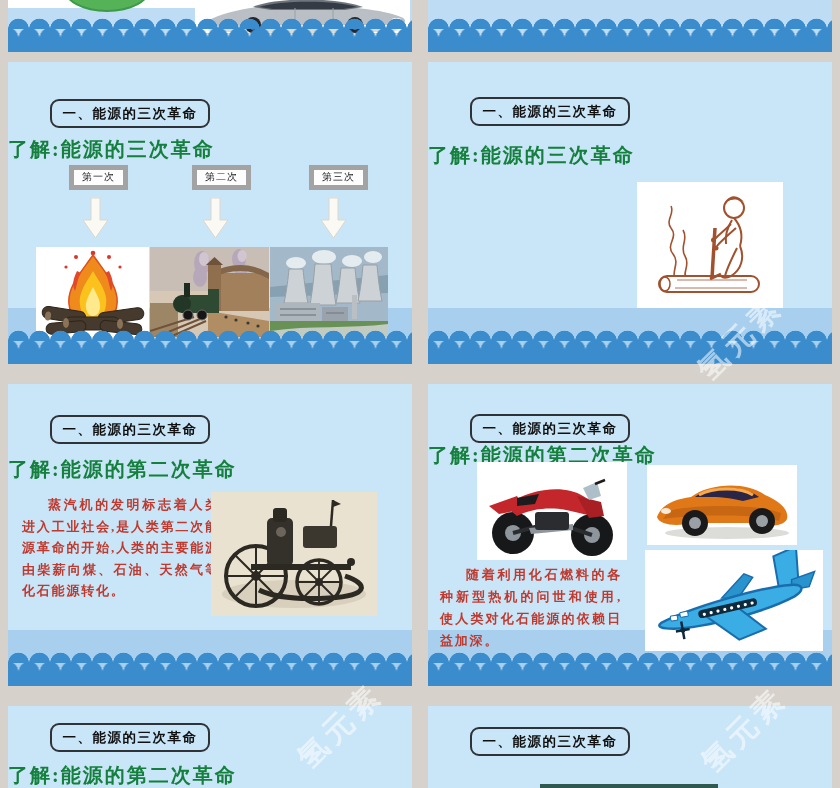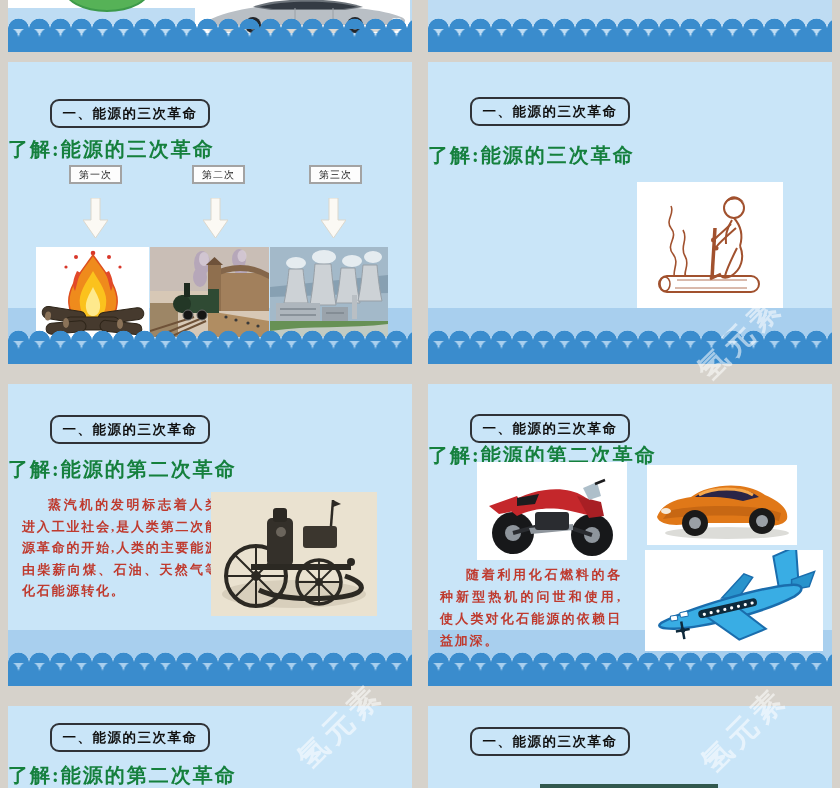--- a/index.html
+++ b/index.html
@@ -18,22 +18,22 @@
     background-repeat:repeat-x,repeat-x,no-repeat;}
   .title-box{position:absolute;left:42px;width:156px;height:25px;border:2px solid #2f3237;
     border-radius:9px;display:flex;align-items:center;justify-content:center;
     font-size:13.5px;font-weight:bold;letter-spacing:1.5px;color:#101010;
     font-family:"Liberation Serif",serif;white-space:nowrap;}
   .subtitle{position:absolute;left:0;right:0;text-align:left;font-size:20px;font-weight:bold;
     letter-spacing:2px;color:#15803d;font-family:"Liberation Serif",serif;white-space:nowrap;}
   .body-text{position:absolute;margin:0;color:#bf3a2e;font-weight:bold;text-indent:2em;
     letter-spacing:1.8px;text-align:justify;font-family:"Liberation Serif",serif;}
   .img-box{position:absolute;background:#fff;overflow:hidden;}
-  .label-box{position:absolute;top:103px;width:49px;height:15px;background:#fdfdfd;border:2px solid #a3a3a3;
-    display:flex;align-items:flex-end;justify-content:center;font-size:10px;letter-spacing:1px;color:#1c1c1c;}
+  .label-box{position:absolute;top:103px;width:49px;height:15px;background:#fdfdfd;border:5px solid #a3a3a3;
+    display:flex;align-items:flex-start;justify-content:center;font-size:10px;letter-spacing:1px;color:#1c1c1c;}
   .arrow{position:absolute;top:136px;width:25px;height:40px;}
   .watermark{position:absolute;z-index:6;transform:rotate(-45deg);font-size:30px;font-weight:bold;
     letter-spacing:5px;color:rgba(255,255,255,0.55);pointer-events:none;white-space:nowrap;}
   svg{display:block;}
 </style>
 </head>
 <body>
 
 <div class="canvas">
 

